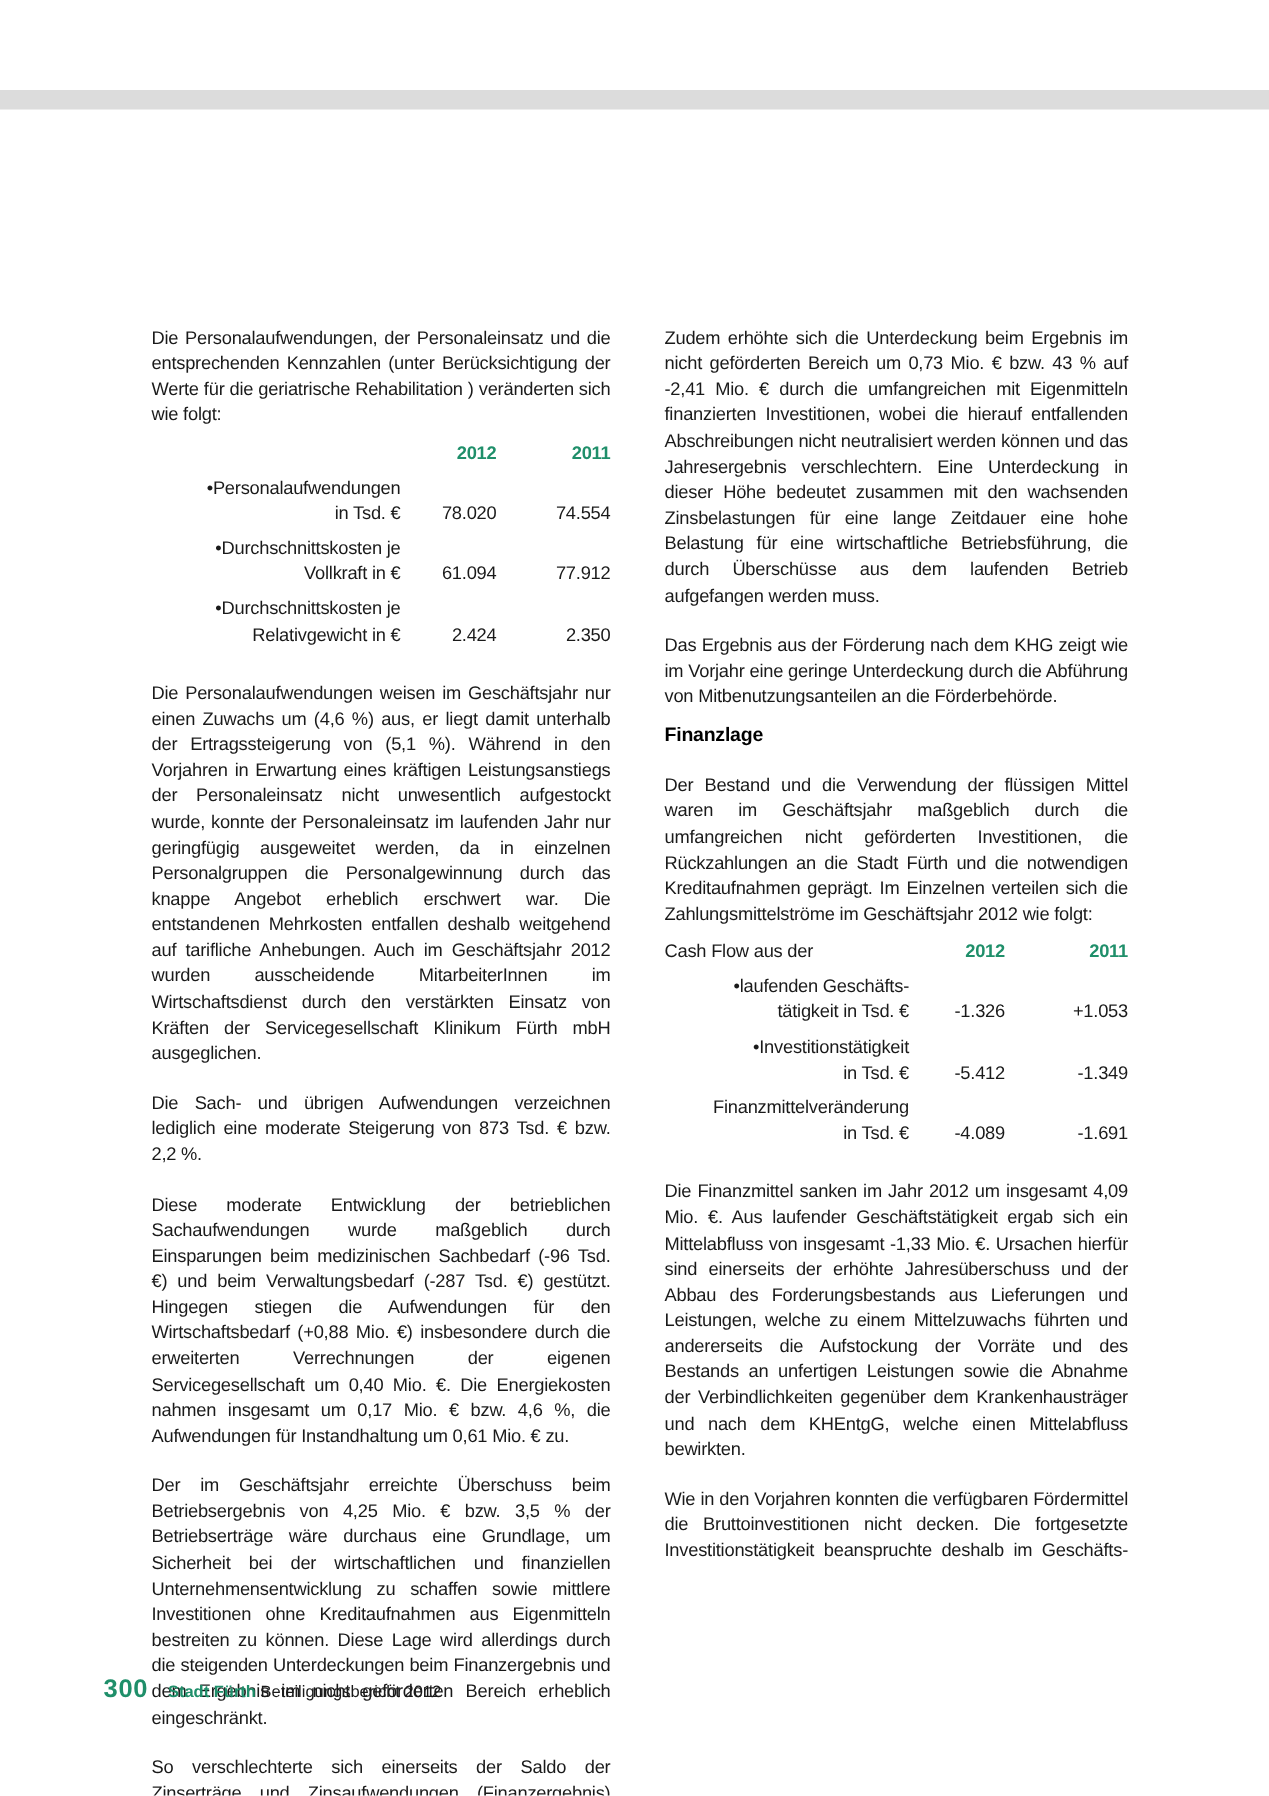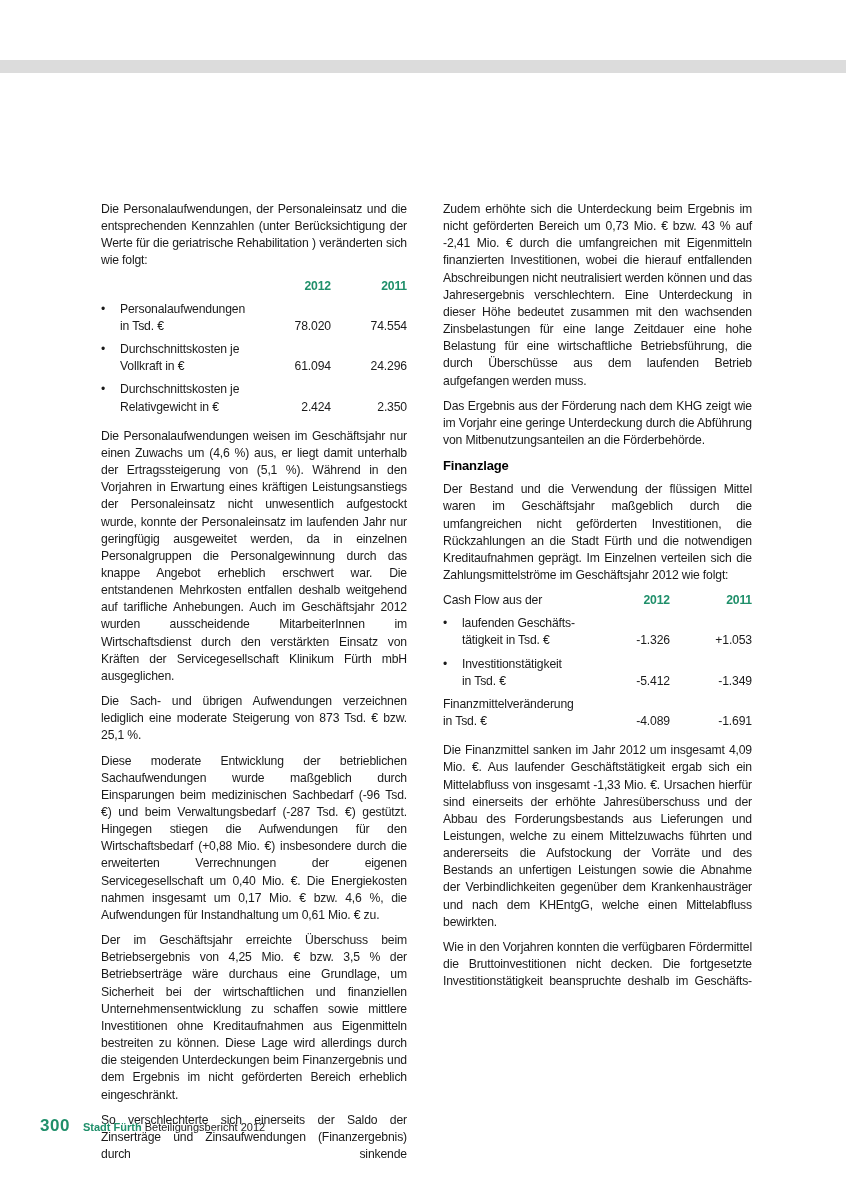--- a/index.html
+++ b/index.html
@@ -4,33 +4,33 @@
   <style>
     html, body { margin: 0; padding: 0; }
     body {
       width: 846px; height: 1197px; background: #ffffff; position: relative; overflow: hidden;
       font-family: "Liberation Sans", sans-serif; color: #1a1a1a;
     }
     .topband { position: absolute; left: 0; top: 60px; width: 846px; height: 13px; background: #dcdcdc; }
     .col { position: absolute; top: 201px; width: 306px; font-size: 12.2px; line-height: 17.15px; letter-spacing: -0.15px; }
     .col.left { left: 101px; }
     .col.right { left: 443px; width: 309px; }
-    .col p { margin: 0 0 8px 0; text-align: justify; }
+    .col p { margin: 16px 0 8px 0; text-align: justify; }
     .green { color: #1f8f6a; font-weight: bold; }
     h3 { margin: 0 0 6px 0; font-size: 13px; line-height: 18px; color: #000000; font-weight: bold; }
     table.kz { border-collapse: collapse; width: 100%; margin: 0 0 6px 0; font-size: 12.2px; }
     table.kz td { padding: 0; vertical-align: bottom; line-height: 17.15px; }
     table.kz td.num { text-align: right; white-space: nowrap; margin-top: 39px; }
     table.kz tr.head td { padding-bottom: 6px; }
-    table.kz tr.item td { padding-bottom: 6px; }
+    table.kz tr.item td { padding-bottom: 6px; text-align: right; }
     .bullet { display: inline-block; width: 19px; vertical-align: top; }
     .bullet::before { content: "\2022"; }
     .lbl { display: inline-block; vertical-align: top; }
     .footer { position: absolute; top: 1117px; left: 40px; font-size: 11px; line-height: 18px; white-space: nowrap; }
-    .pageno { font-size: 17px; font-weight: bold; color: #1f8f6a; margin-right: 10px; letter-spacing: 0.5px; }
+    .pageno { font-size: 17px; font-weight: bold; color: #1f8f6a; margin-right: 10px; letter-spacing: 0.5px; margin-left: 29px; }
     .brand { font-weight: bold; color: #1f8f6a; }
   </style>
 </head>
 <body>
 
 <div class="topband"></div>
 
 <div class="col left">
   <p>Die Personalaufwendungen, der Personaleinsatz und die entsprechenden Kennzahlen (unter Berücksichtigung der Werte für die geriatrische Rehabilitation ) veränderten sich wie folgt:</p>
   <table class="kz">
@@ -41,31 +41,31 @@
       <td class="num green" style="width:76px">2011</td>
     </tr>
     <tr class="item">
       <td><span class="bullet"></span><span class="lbl"><span>Personalaufwendungen</span><br><span>in Tsd. €</span></span></td>
       <td class="num">78.020</td>
       <td class="num">74.554</td>
     </tr>
     <tr class="item">
       <td><span class="bullet"></span><span class="lbl"><span>Durchschnittskosten je</span><br><span>Vollkraft in €</span></span></td>
       <td class="num">61.094</td>
-      <td class="num">24.296</td>
+      <td class="num">77.912</td>
     </tr>
     <tr class="item">
       <td><span class="bullet"></span><span class="lbl"><span>Durchschnittskosten je</span><br><span>Relativgewicht in €</span></span></td>
       <td class="num">2.424</td>
       <td class="num">2.350</td>
     </tr>
   </tbody>
     </table>
   <p>Die Personalaufwendungen weisen im Geschäftsjahr nur einen Zuwachs um (4,6 %) aus, er liegt damit unterhalb der Ertragssteigerung von (5,1 %). Während in den Vorjahren in Erwartung eines kräftigen Leistungsanstiegs der Personaleinsatz nicht unwesentlich aufgestockt wurde, konnte der Personaleinsatz im laufenden Jahr nur geringfügig ausgeweitet werden, da in einzelnen Personalgruppen die Personalgewinnung durch das knappe Angebot erheblich erschwert war. Die entstandenen Mehrkosten entfallen deshalb weitgehend auf tarifliche Anhebungen. Auch im Geschäftsjahr 2012 wurden ausscheidende MitarbeiterInnen im Wirtschaftsdienst durch den verstärkten Einsatz von Kräften der Servicegesellschaft Klinikum Fürth mbH ausgeglichen.</p>
-  <p>Die Sach- und übrigen Aufwendungen verzeichnen lediglich eine moderate Steigerung von 873 Tsd. € bzw. 25,1 %.</p>
+  <p>Die Sach- und übrigen Aufwendungen verzeichnen lediglich eine moderate Steigerung von 873 Tsd. € bzw. 2,2 %.</p>
   <p>Diese moderate Entwicklung der betrieblichen Sachaufwendungen wurde maßgeblich durch Einsparungen beim medizinischen Sachbedarf (-96 Tsd. €) und beim Verwaltungsbedarf (-287 Tsd. €) gestützt. Hingegen stiegen die Aufwendungen für den Wirtschaftsbedarf (+0,88 Mio. €) insbesondere durch die erweiterten Verrechnungen der eigenen Servicegesellschaft um 0,40 Mio. €. Die Energiekosten nahmen insgesamt um 0,17 Mio. € bzw. 4,6 %, die Aufwendungen für Instandhaltung um 0,61 Mio. € zu.</p>
   <p>Der im Geschäftsjahr erreichte Überschuss beim Betriebsergebnis von 4,25 Mio. € bzw. 3,5 % der Betriebserträge wäre durchaus eine Grundlage, um Sicherheit bei der wirtschaftlichen und finanziellen Unternehmensentwicklung zu schaffen sowie mittlere Investitionen ohne Kreditaufnahmen aus Eigenmitteln bestreiten zu können. Diese Lage wird allerdings durch die steigenden Unterdeckungen beim Finanzergebnis und dem Ergebnis im nicht geförderten Bereich erheblich eingeschränkt.</p>
   <p style="text-align-last: justify;">So verschlechterte sich einerseits der Saldo der Zinserträge und Zinsaufwendungen (Finanzergebnis) durch sinkende</p>
 </div>
 
 <div class="col right">
   <p>Zudem erhöhte sich die Unterdeckung beim Ergebnis im nicht geförderten Bereich um 0,73 Mio. € bzw. 43 % auf -2,41 Mio. € durch die umfangreichen mit Eigenmitteln finanzierten Investitionen, wobei die hierauf entfallenden Abschreibungen nicht neutralisiert werden können und das Jahresergebnis verschlechtern. Eine Unterdeckung in dieser Höhe bedeutet zusammen mit den wachsenden Zinsbelastungen für eine lange Zeitdauer eine hohe Belastung für eine wirtschaftliche Betriebsführung, die durch Überschüsse aus dem laufenden Betrieb aufgefangen werden muss.</p>
   <p>Das Ergebnis aus der Förderung nach dem KHG zeigt wie im Vorjahr eine geringe Unterdeckung durch die Abführung von Mitbenutzungsanteilen an die Förderbehörde.</p>
   <h3>Finanzlage</h3>
   <p>Der Bestand und die Verwendung der flüssigen Mittel waren im Geschäftsjahr maßgeblich durch die umfangreichen nicht geförderten Investitionen, die Rückzahlungen an die Stadt Fürth und die notwendigen Kreditaufnahmen geprägt. Im Einzelnen verteilen sich die Zahlungsmittelströme im Geschäftsjahr 2012 wie folgt:</p>

